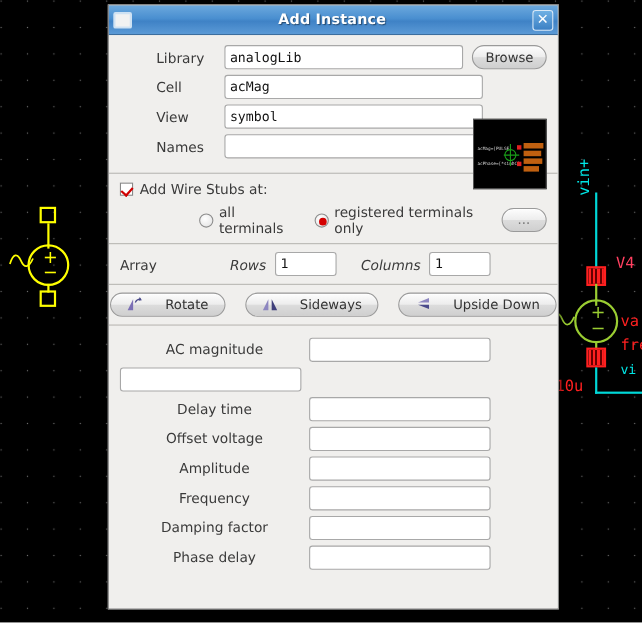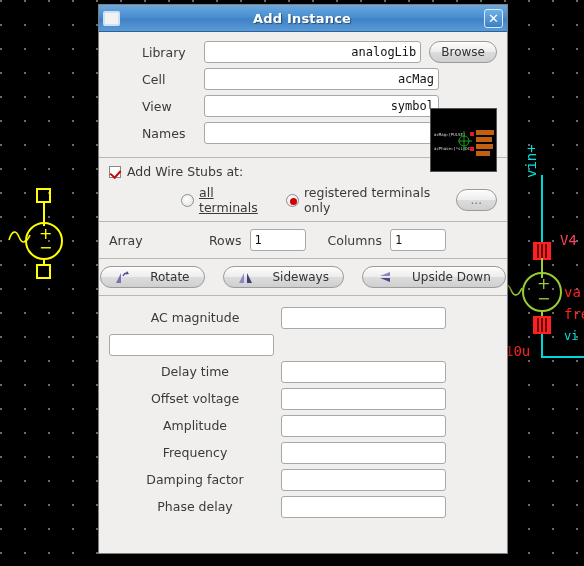--- a/index.html
+++ b/index.html
@@ -153,21 +153,21 @@
     border: 1px solid #a8a8a8;
     border-radius: 3px;
     font-family: "DejaVu Sans Mono", monospace;
     font-size: 12px;
     color: #111;
     padding: 0 4px;
     line-height: 20px;
     overflow: hidden;
     white-space: nowrap;
   }
-  .field-wide { width: 235px; text-align: right; }
+  .field-wide { width: 235px; }
 
   .btn {
     background: linear-gradient(to bottom,#fdfdfd 0%, #ededed 48%, #dcdcdc 52%, #cfcfcf 100%);
     border: 1px solid #9a9a9a;
     border-radius: 11px;
     font-size: 12px;
     color: #333;
     padding: 3px 11px;
     cursor: pointer;
     white-space: nowrap;
@@ -222,40 +222,40 @@
     cursor: pointer;
   }
   .radio.on::after {
     content: "";
     position: absolute;
     left: 3px; top: 3px;
     width: 7px; height: 7px;
     border-radius: 50%;
     background: #d40000;
   }
-  .radio-lbl { margin-right: 16px; text-decoration: underline; }
+  .radio-lbl { margin-right: 16px; }
   .dots-btn { margin-left: 8px; padding: 3px 14px; color: #777; }
 
   
   .array-row {
     display: flex; align-items: center;
     padding: 7px 10px;
     font-size: 12.5px; color: #3a3a3a;
   }
   .array-title { width: 100px; }
-  .array-lbl { margin-right: 8px; }
+  .array-lbl { margin-right: 8px; font-style: italic; }
   .field-sm { width: 56px; }
 
   
   .xform {
     display: flex; align-items: center; justify-content: center;
     gap: 18px;
     padding: 7px 10px;
   }
-  .xbtn { display: flex; align-items: center; gap: 20px; padding: 3px 14px; }
+  .xbtn { display: flex; align-items: flex-start; gap: 20px; padding: 3px 14px; }
   .xicon { width: 15px; height: 13px; flex: none; }
 
   
   .params { padding: 8px 10px 0 10px; text-align: center; }
   .prow { display: flex; align-items: center; height: 27px; }
   .prow-label {
     width: 172px;
     font-size: 12.5px;
     color: #3a3a3a;
     flex: none;

